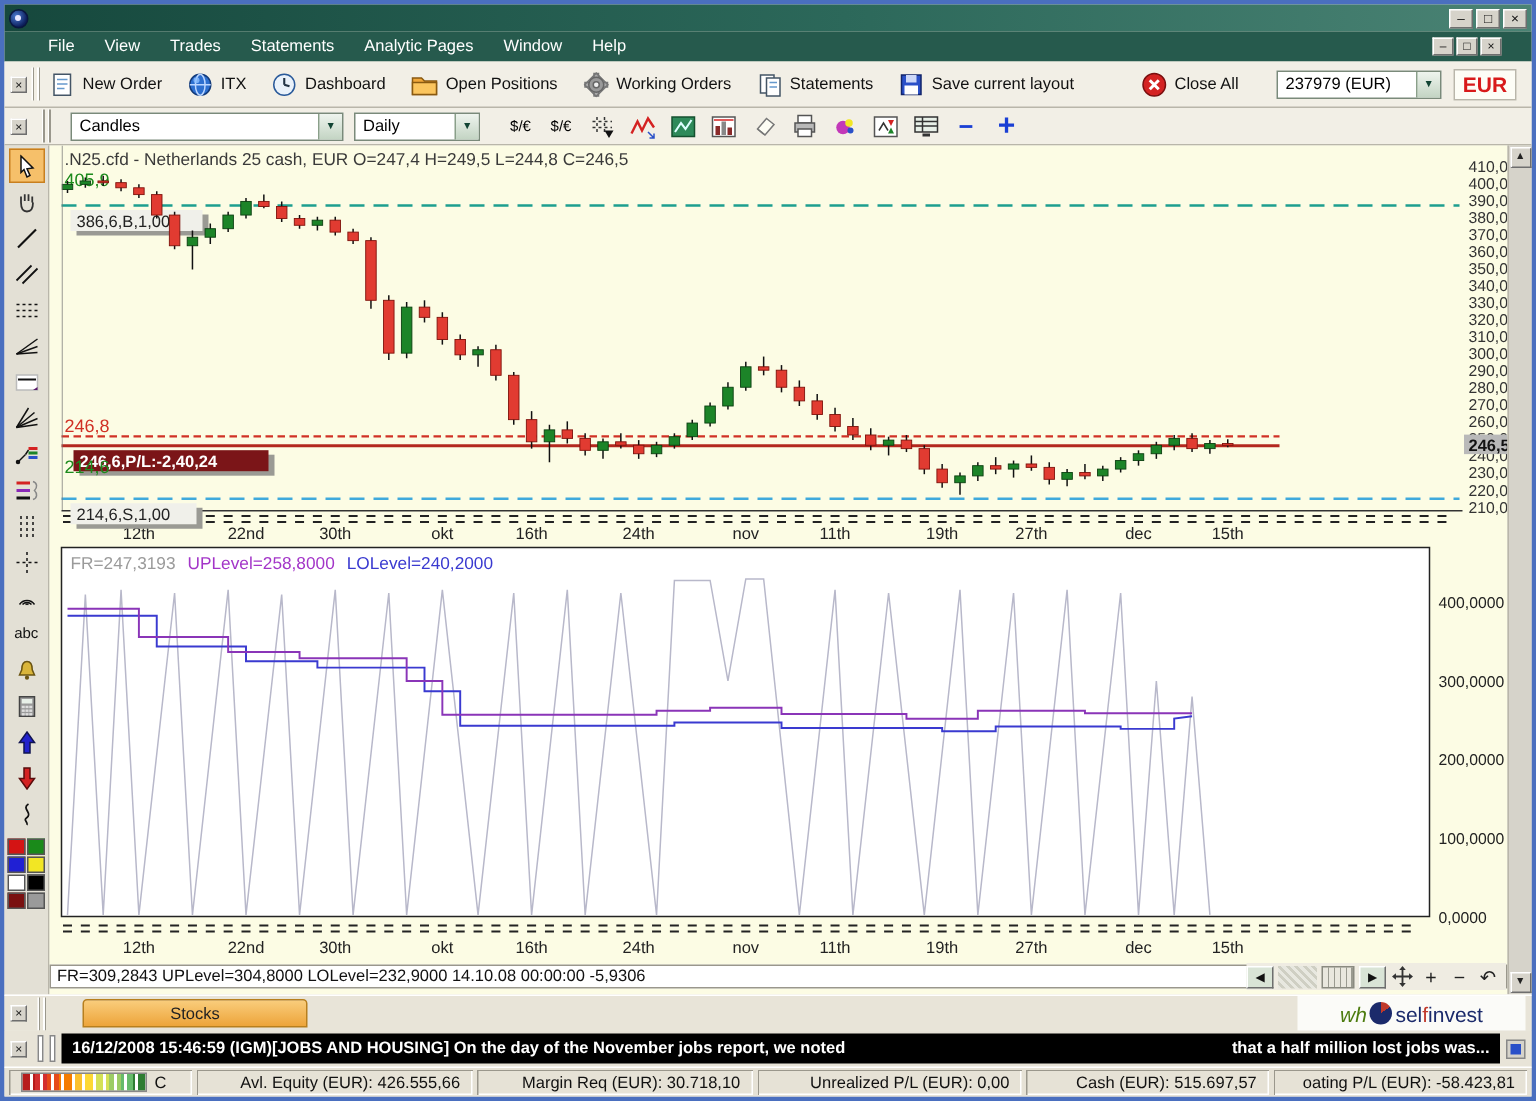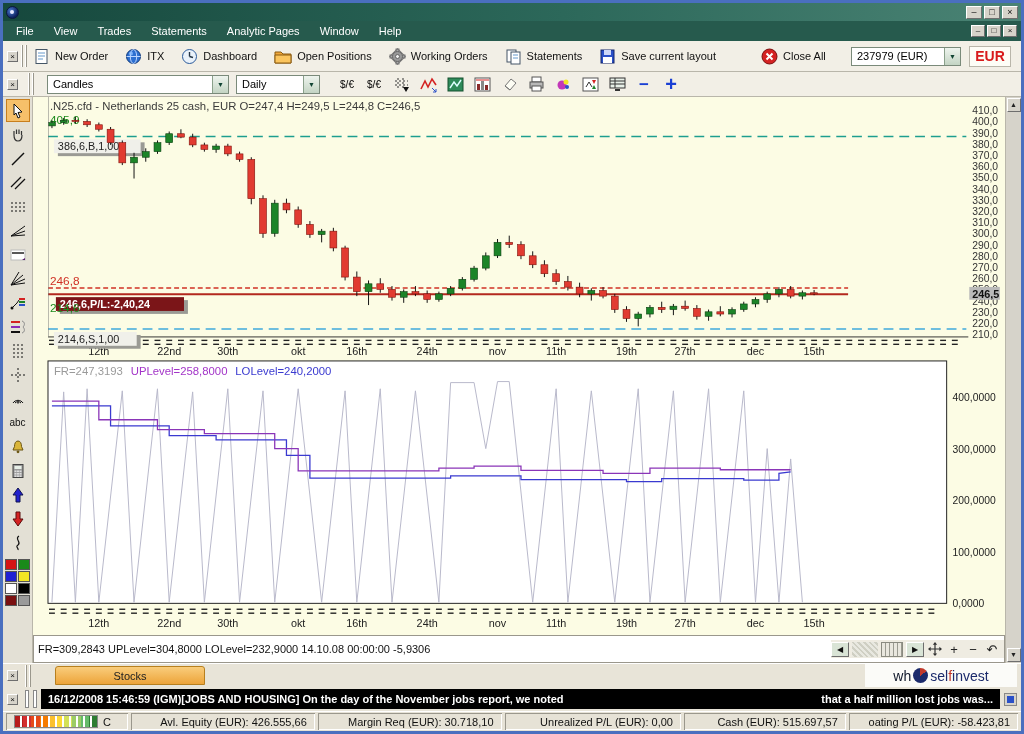--- a/index.html
+++ b/index.html
@@ -5,21 +5,21 @@
   *{margin:0;padding:0;box-sizing:border-box;font-family:"Liberation Sans",sans-serif;}
   html,body{width:1024px;height:734px;overflow:hidden;background:#d4d0c8;}
   .window{position:absolute;inset:0;border:3px solid #4a6fbf;display:flex;flex-direction:column;background:#efece2;}
   
   .titlebar{height:18px;background:linear-gradient(90deg,#16483d,#2c685a 55%,#4a8374);display:flex;align-items:center;gap:4px;padding:0 3px;flex:0 0 auto;}
   .app-icon{width:13px;height:13px;border-radius:50%;background:radial-gradient(circle at 35% 35%,#4a7bd0,#0d1f5c 70%);border:1px solid #0a173f;position:relative;}
   .app-icon:after{content:"";position:absolute;left:3px;top:3px;width:4px;height:4px;border-radius:50%;background:#e8e8ff;}
   .title-text{color:#fff;font-weight:bold;font-size:11px;white-space:nowrap;overflow:hidden;}
   .winbtns{margin-left:auto;display:flex;gap:2px;}
   .winbtn{width:16px;height:13px;background:#d6d3ca;border:1px solid;border-color:#fff #6e6e6e #6e6e6e #fff;font-size:9px;line-height:11px;text-align:center;color:#111;}
-  .menubar{height:20px;background:#265a4d;display:flex;align-items:center;padding:0 4px;gap:2px;flex:0 0 auto;}
+  .menubar{height:20px;background:#265a4d;display:flex;align-items:center;padding:0 20px;gap:2px;flex:0 0 auto;}
   .menu-item{color:#fff;font-size:11px;padding:2px 9px;}
   .mdibtns{margin-left:auto;display:flex;gap:2px;}
   .mdibtn{width:14px;height:12px;background:#d6d3ca;border:1px solid;border-color:#fff #6e6e6e #6e6e6e #fff;font-size:8px;line-height:10px;text-align:center;color:#111;}
   
   .toolbar{height:31px;background:#f2efe6;border-bottom:1px solid #b9b6aa;display:flex;align-items:center;padding:0 4px;flex:0 0 auto;}
   .grip{width:7px;height:22px;margin-right:5px;background:repeating-linear-gradient(90deg,#fff 0 1px,#9a978c 1px 2px,transparent 2px 4px);}
   .xbox{width:11px;height:11px;background:#d6d3ca;border:1px solid;border-color:#fff #6e6e6e #6e6e6e #fff;font-size:8px;line-height:9px;text-align:center;color:#111;margin-right:3px;}
   .tbtn{display:flex;align-items:center;gap:5px;font-size:11px;color:#111;margin-right:17px;white-space:nowrap;}
   .tbtn svg{display:block;}
   .acct{margin-left:auto;display:flex;align-items:center;gap:8px;margin-right:6px;}
@@ -32,33 +32,33 @@
   
   .workspace{flex:1;display:flex;min-height:0;}
   .tools{width:30px;background:#e3e0d5;border-right:1px solid #b9b6aa;display:flex;flex-direction:column;align-items:center;padding-top:2px;gap:1px;flex:0 0 auto;}
   .tool{width:24px;height:23px;display:flex;align-items:center;justify-content:center;}
   .tool.sel{background:#f6c06a;border:1px solid #c87f1e;}
   .palette{display:grid;grid-template-columns:12px 12px;gap:1px;margin-top:4px;}
   .sw{width:12px;height:11px;border:1px solid #555;}
   .chartcol{flex:1;display:flex;flex-direction:column;background:#fcfce4;min-width:0;}
   svg.price{width:972px;height:264px;display:block;}
   svg.indic{width:972px;height:282px;display:block;}
-  .chartfooter{height:28px;background:#fff;border:1px solid #9a978c;display:flex;align-items:center;font-size:11px;color:#111;padding-left:4px;flex:0 0 auto;}
+  .chartfooter{height:16px;background:#fff;border:1px solid #9a978c;display:flex;align-items:center;font-size:11px;color:#111;padding-left:4px;flex:0 0 auto;}
   .cfcluster{margin-left:auto;display:flex;align-items:center;gap:3px;padding-right:4px;background:#efece2;height:18px;}
   .hbtn{width:18px;height:15px;background:#d9e4d6;border:1px solid;border-color:#fff #6e6e6e #6e6e6e #fff;font-size:8px;line-height:13px;text-align:center;}
   .htrack{width:26px;height:15px;background:repeating-linear-gradient(45deg,#e8e8e0 0 2px,#cfcfc3 2px 4px);}
   .hthumb{width:22px;height:15px;background:#e9e7de;border:1px solid #8a8a80;background-image:repeating-linear-gradient(90deg,transparent 0 3px,#9a9a90 3px 4px);}
   .flaticon{width:16px;height:16px;display:flex;align-items:center;justify-content:center;font-size:13px;color:#222;}
   .vscroll{width:16px;background:#d6d3ca;border-left:1px solid #b9b6aa;display:flex;flex-direction:column;justify-content:space-between;align-items:center;padding:1px 0;flex:0 0 auto;}
   .vbtn{width:14px;height:14px;background:#d6d3ca;border:1px solid;border-color:#fff #6e6e6e #6e6e6e #fff;font-size:7px;line-height:12px;text-align:center;color:#222;}
   
   .tabsrow{height:24px;background:#e8e4d8;border-top:1px solid #fff;display:flex;align-items:center;padding:0 4px;gap:4px;flex:0 0 auto;}
   .stocks-tab{width:150px;height:19px;background:linear-gradient(#f9cd7c,#eda43a);border:1px solid #b77f1e;border-radius:3px 3px 0 0;display:flex;align-items:center;justify-content:center;font-size:11px;color:#222;margin-left:14px;}
   .logo-panel{margin-left:auto;width:152px;height:24px;background:#fbfbf8;display:flex;align-items:center;justify-content:center;gap:2px;}
-  .logo-wh{color:#0f172a;font-size:14px;}
+  .logo-wh{color:#4d7c0f;font-size:14px;font-style:italic;}
   .logo-pie{width:15px;height:15px;border-radius:50%;background:conic-gradient(#c0392b 0 55deg,#1b2a6b 55deg 360deg);}
   .logo-name{color:#1b2a6b;font-size:14px;letter-spacing:0;}
   .logo-f{color:#c0392b;}
   .tickerrow{height:24px;background:#e8e4d8;display:flex;align-items:center;gap:4px;padding:0 4px;flex:0 0 auto;}
   .tickgrip{width:4px;height:18px;background:#fff;border:1px solid #888;}
   .tickerbox{background:#000;color:#fff;font-size:11px;font-weight:bold;height:20px;display:flex;align-items:center;padding:0 7px;white-space:nowrap;overflow:hidden;}
   .tick1{width:292px;flex:0 0 auto;}
   .tick2{flex:1;min-width:0;}
   .tick2 .tgap{flex:1;}
   .tickbtn{width:13px;height:13px;background:#d6d3ca;border:1px solid #888;display:flex;align-items:center;justify-content:center;}

